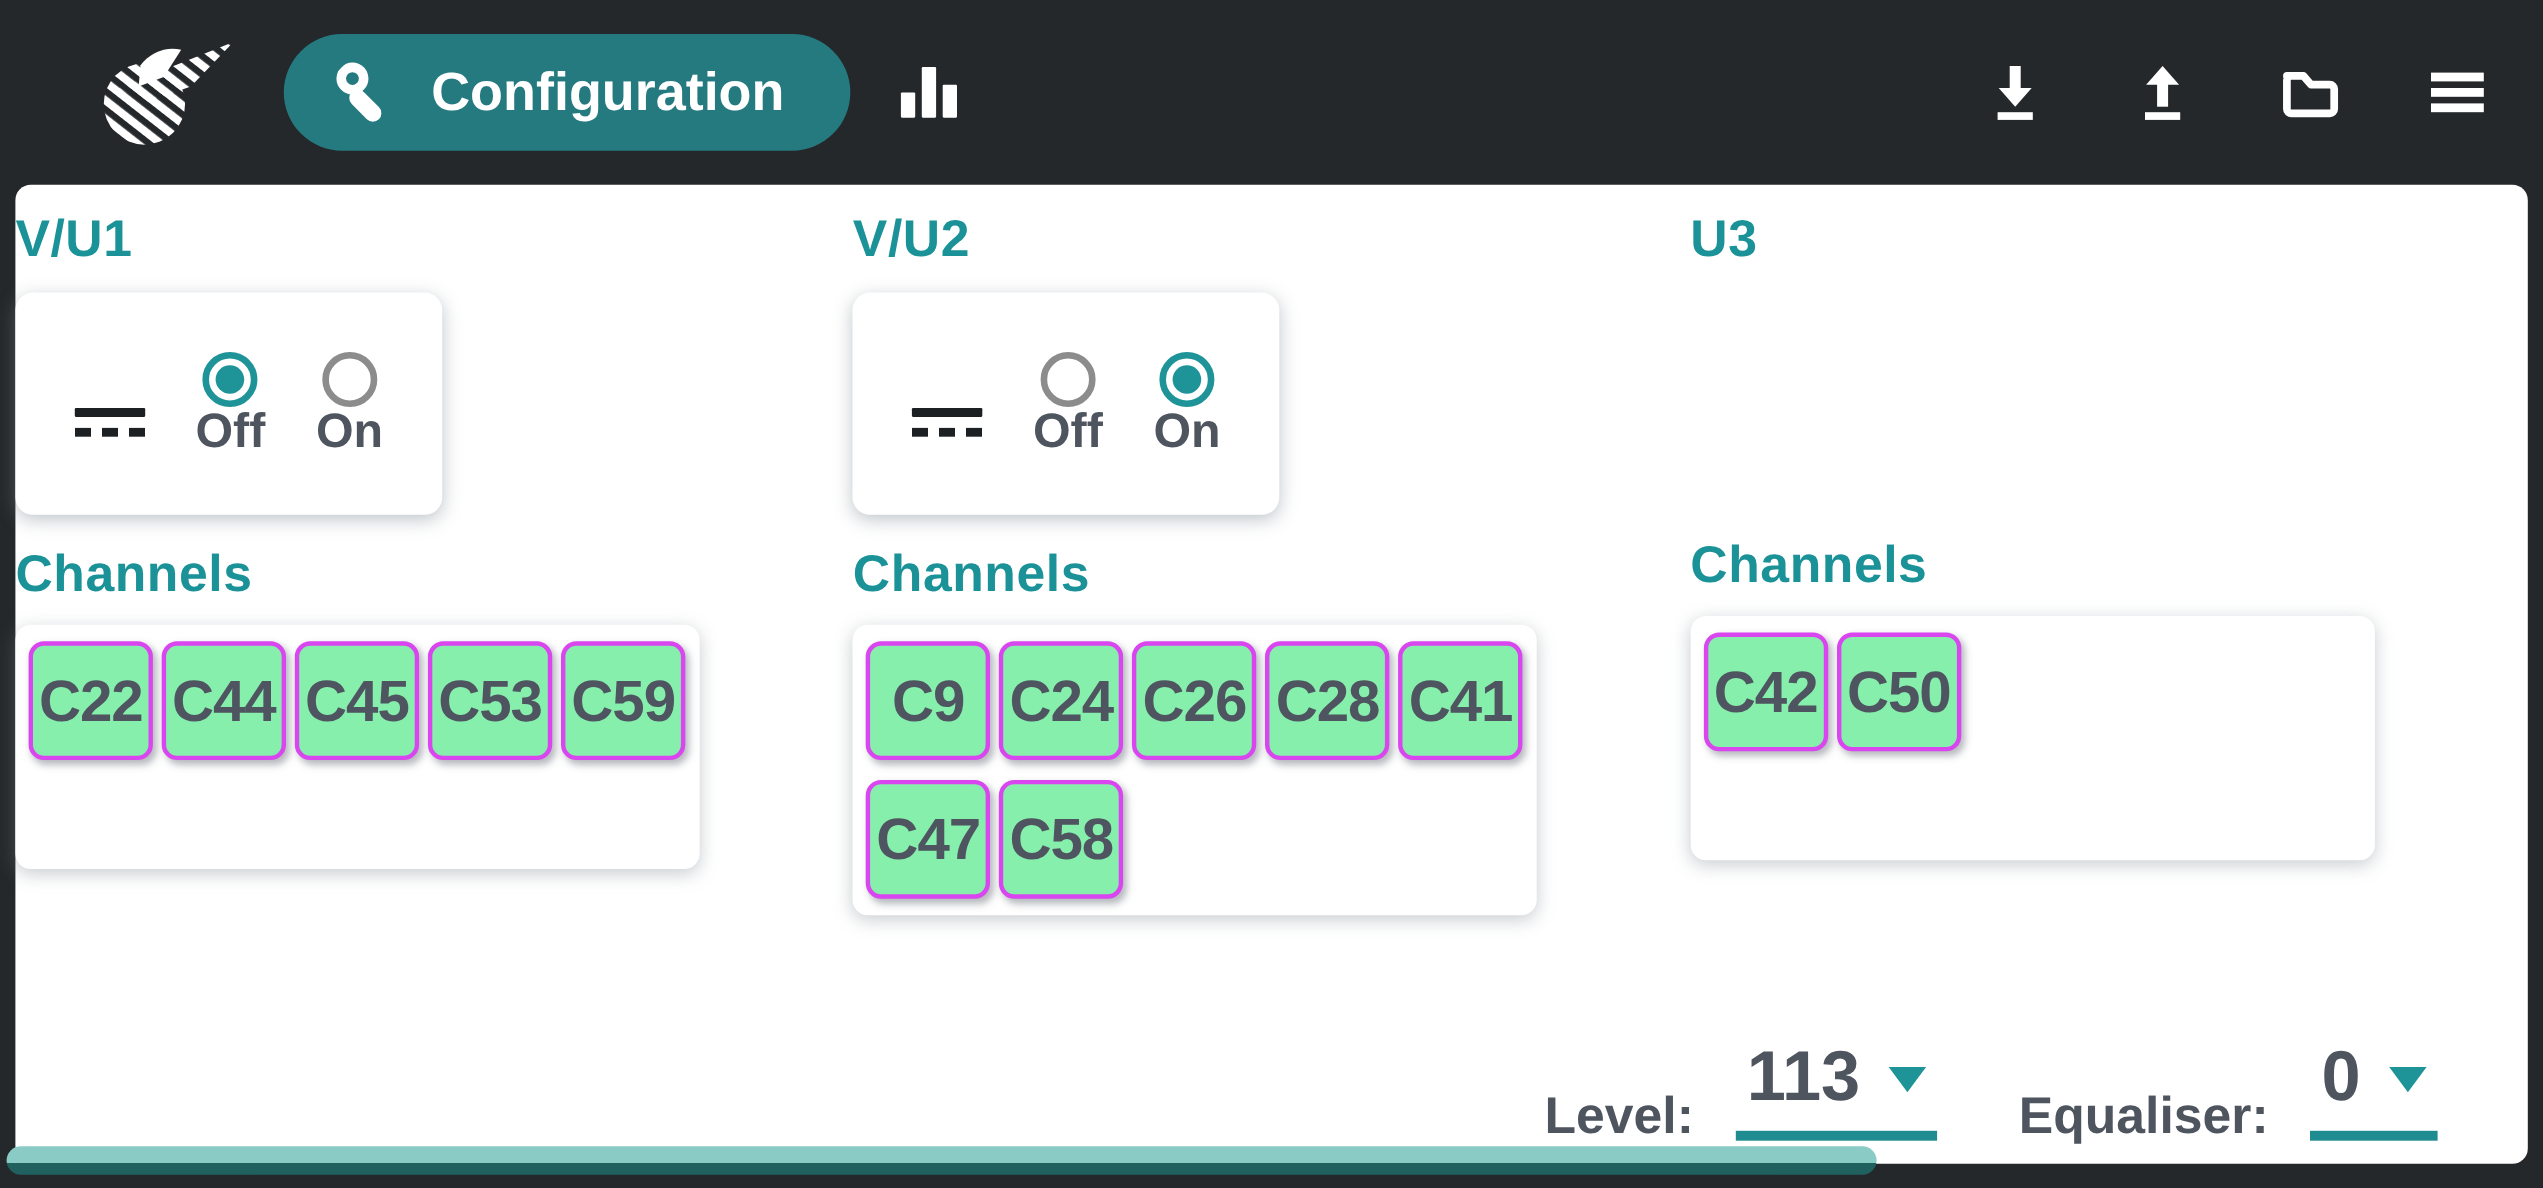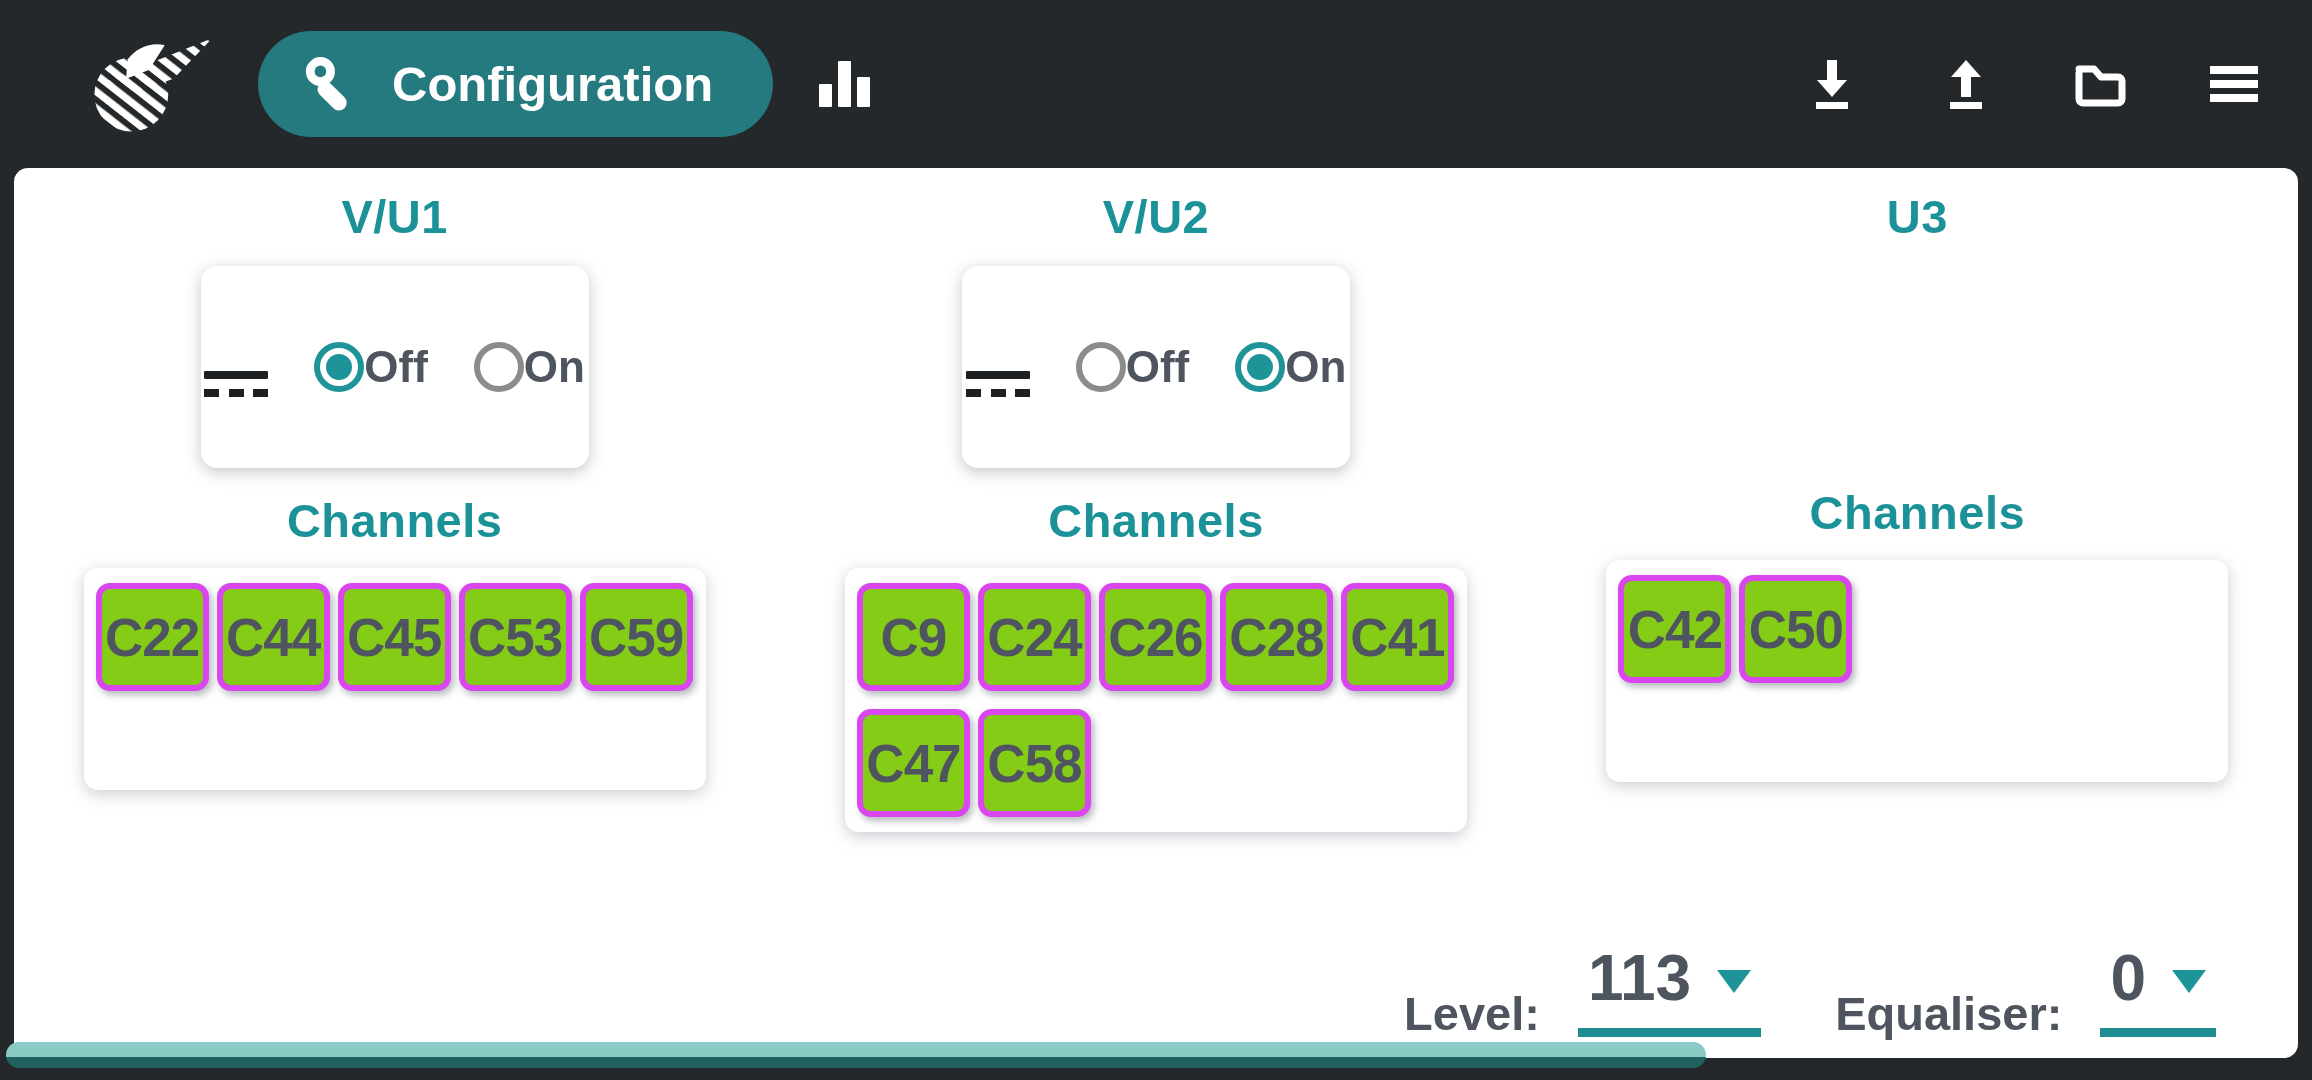--- a/index.html
+++ b/index.html
@@ -49,41 +49,41 @@
   
   .panel {
     position:absolute; left:14px; top:168px;
     width:2284px; height:890px;
     background:#ffffff; border-radius:14px;
   }
   .cols {
     display:grid; grid-template-columns:1fr 1fr 1fr;
     padding-top:24px;
   }
-  .col { display:flex; flex-direction:column; align-items:center; }
+  .col { display:flex; flex-direction:column; }
 
   .col-title, .chan-title {
     font-size:47px; font-weight:bold; color:#1b9298;
     line-height:50px; letter-spacing:0.5px;
   }
 
   .power-card {
     margin-top:24px; width:388px; height:202px;
     background:#fff; border-radius:16px;
     box-shadow:0 4px 16px rgba(120,130,140,0.45);
     display:flex; align-items:center; justify-content:center; gap:46px;
     box-sizing:border-box;
   }
   .dc-icon { width:64px; display:flex; flex-direction:column; gap:10px; margin-top:34px; }
   .dc-solid { height:8px; background:#1c2023; border-radius:1px; }
   .dc-dashed {
     height:8px;
     background:repeating-linear-gradient(90deg,#1c2023 0 15px,transparent 15px 24.5px);
   }
-  .radio-group { display:flex; flex-direction:row; align-items:center; gap:0; cursor:pointer; }
+  .radio-group { display:flex; flex-direction:column; align-items:center; gap:0; cursor:pointer; }
   .radio {
     width:50px; height:50px; border-radius:50%;
     border:6px solid #8c8c8c; background:#fff;
     position:relative; box-sizing:border-box;
   }
   .radio.checked { border-color:#1e9499; }
   .radio.checked::after {
     content:''; position:absolute; inset:6px; border-radius:50%; background:#1e9499;
   }
   .radio-label { font-size:44px; font-weight:bold; color:#4e555f; line-height:1; }
@@ -93,22 +93,22 @@
 
   .chan-card {
     margin-top:22px; width:622px; min-height:222px;
     background:#fff; border-radius:14px;
     box-shadow:0 4px 16px rgba(120,130,140,0.4);
     padding:15px 12px; box-sizing:border-box;
     display:flex; flex-wrap:wrap; gap:18px 8px; align-content:flex-start;
   }
   .chan {
     width:113px; height:108px;
-    background:#84cc16;
-    border:6px solid #d946ef; border-radius:14px;
+    background:#86efac;
+    border:4px solid #d946ef; border-radius:14px;
     font-size:53px; font-weight:bold; color:#4f5560;
     letter-spacing:-1px;
     display:flex; align-items:center; justify-content:center;
     box-shadow:3px 4px 7px rgba(110,115,125,0.5);
     padding:0; cursor:pointer; box-sizing:border-box;
     font-family:"Liberation Sans", sans-serif;
   }
 
   
   .controls {

